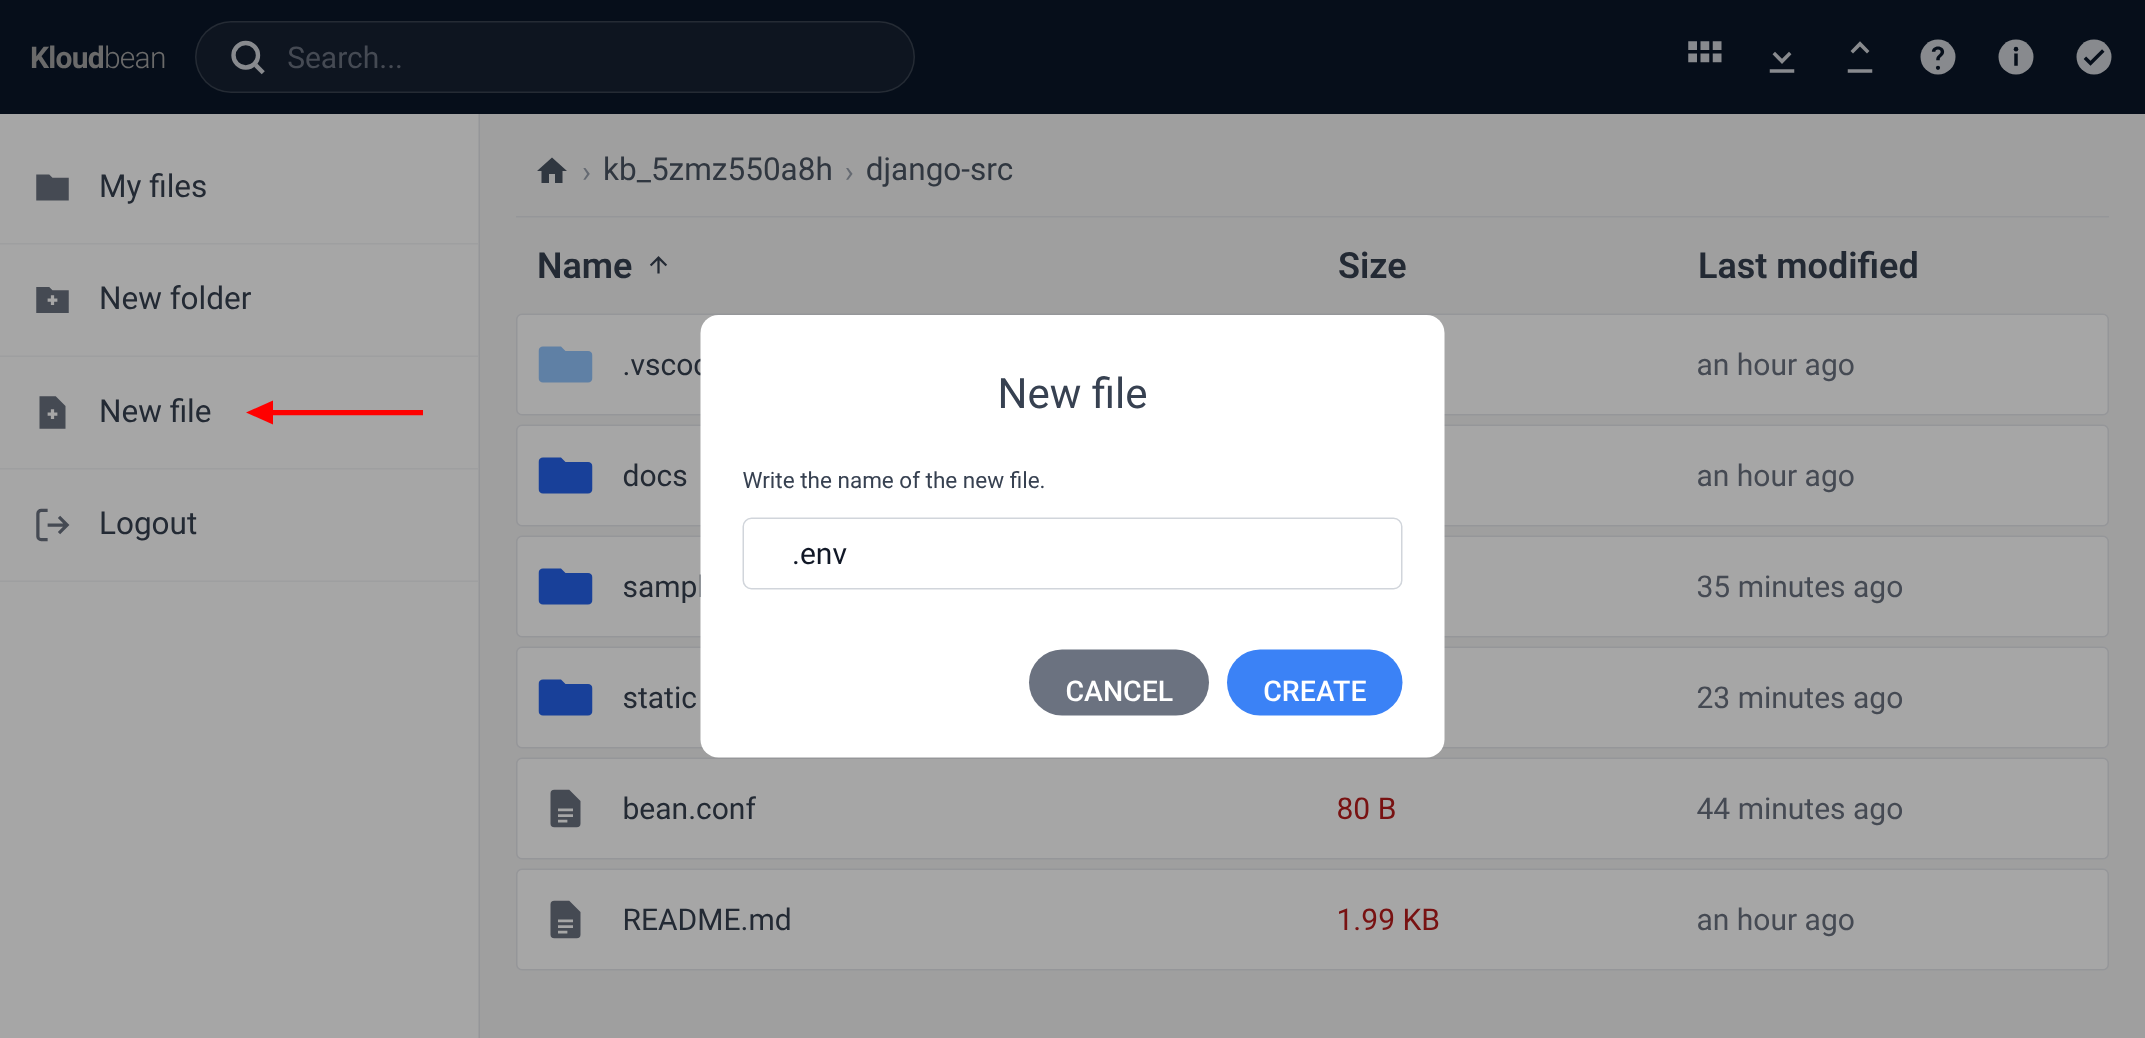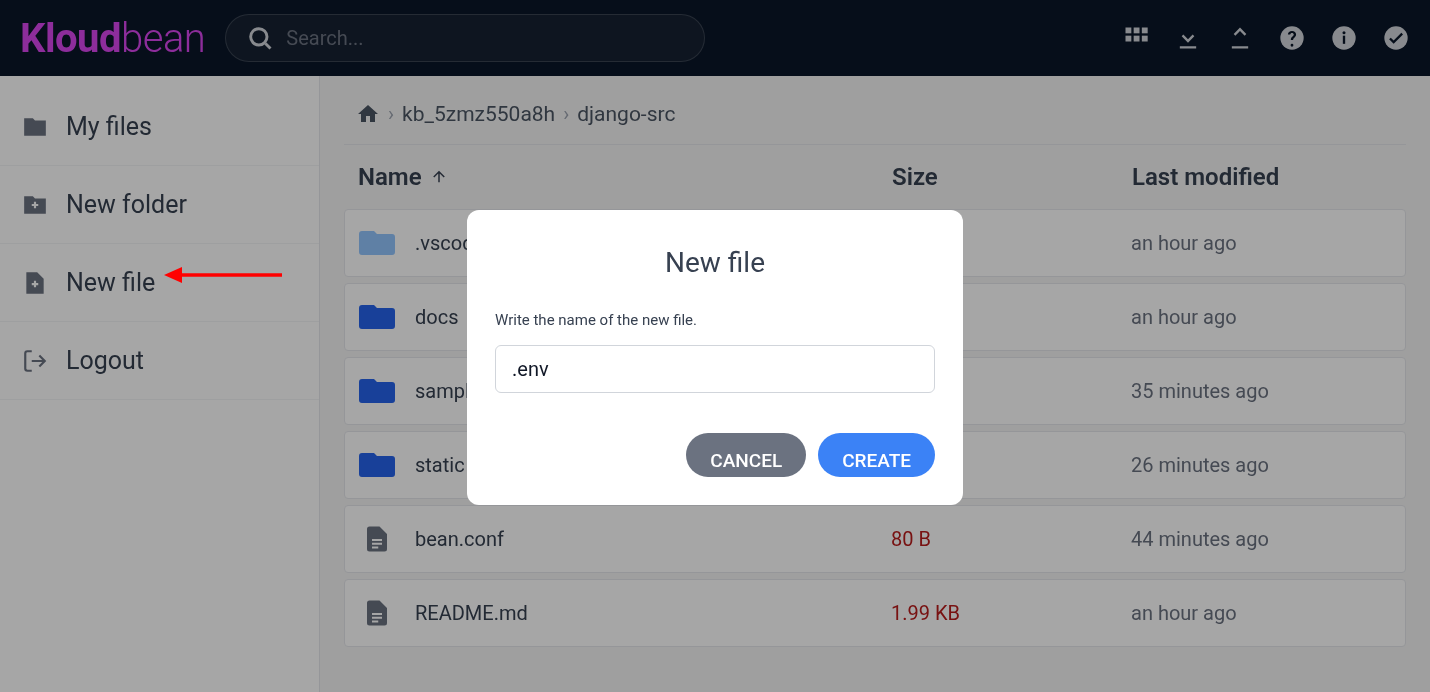--- a/index.html
+++ b/index.html
@@ -8,23 +8,23 @@
     .header {
       height: 76px;
       background: #0a1628;
       display: flex;
       align-items: center;
       padding: 0 20px;
       gap: 20px;
     }
     
     .logo {
-      font-size: 40px;
+      font-size: 20px;
       font-weight: 700;
-      color: #d946ef;
+      color: #a3a3a3;
       display: flex;
       align-items: center;
       letter-spacing: -0.5px;
     }
     .logo .light { font-weight: 300; }
     
     .search-box {
       flex: 0 0 480px;
       height: 48px;
       background: rgba(255,255,255,0.05);
@@ -55,21 +55,21 @@
       width: 320px;
       background: #fff;
       border-right: 1px solid #e5e7eb;
       padding-top: 12px;
     }
     .sidebar-item {
       display: flex;
       align-items: center;
       gap: 18px;
       padding: 24px 22px;
-      font-size: 25px;
+      font-size: 21px;
       color: #374151;
       cursor: pointer;
       border-bottom: 1px solid #f3f4f6;
     }
     .sidebar-icon { width: 26px; height: 26px; color: #6b7280; flex-shrink: 0; }
     
     .content { flex: 1; padding: 18px 24px; overflow-y: auto; }
     
     .breadcrumb {
       display: flex;
@@ -139,21 +139,21 @@
     .modal-label {
       font-size: 15px;
       color: #374151;
       margin-bottom: 16px;
     }
     .modal-input {
       width: 100%;
       height: 48px;
       border: 1px solid #d1d5db;
       border-radius: 6px;
-      padding: 0 16px;
+      padding: 0 32px;
       font-size: 20px;
       color: #111827;
       outline: none;
       margin-bottom: 40px;
     }
     .modal-actions {
       display: flex;
       justify-content: flex-end;
       gap: 12px;
     }
@@ -307,21 +307,21 @@
           <div class="col-modified">35 minutes ago</div>
         </div>
         <div class="file-row">
           <div class="col-name">
             <svg class="file-icon folder-blue" viewBox="0 0 24 20" fill="currentColor">
               <path d="M10 2H2a2 2 0 00-2 2v12a2 2 0 002 2h20a2 2 0 002-2V6a2 2 0 00-2-2H12l-2-2z"></path>
             </svg>
             <span>static</span>
           </div>
           <div class="col-size"></div>
-          <div class="col-modified">26 minutes ago</div>
+          <div class="col-modified">23 minutes ago</div>
         </div>
         <div class="file-row">
           <div class="col-name">
             <svg class="file-icon file-gray" viewBox="0 0 24 24" fill="currentColor">
               <path d="M14 2H6a2 2 0 00-2 2v16a2 2 0 002 2h12a2 2 0 002-2V8l-6-6zM8 12h8v1.5H8zm0 3h8v1.5H8zm0 3h5v1.5H8z"></path>
             </svg>
             <span>bean.conf</span>
           </div>
           <div class="col-size">80 B</div>
           <div class="col-modified">44 minutes ago</div>

